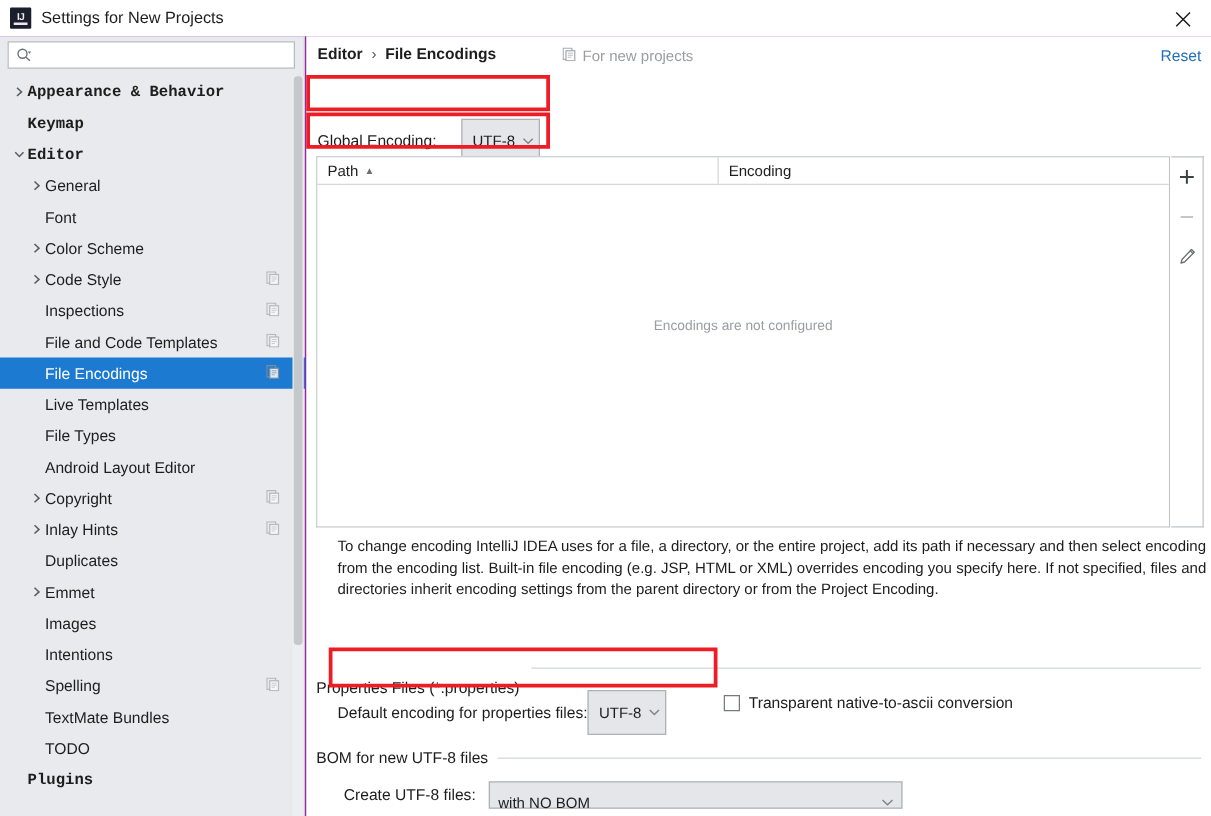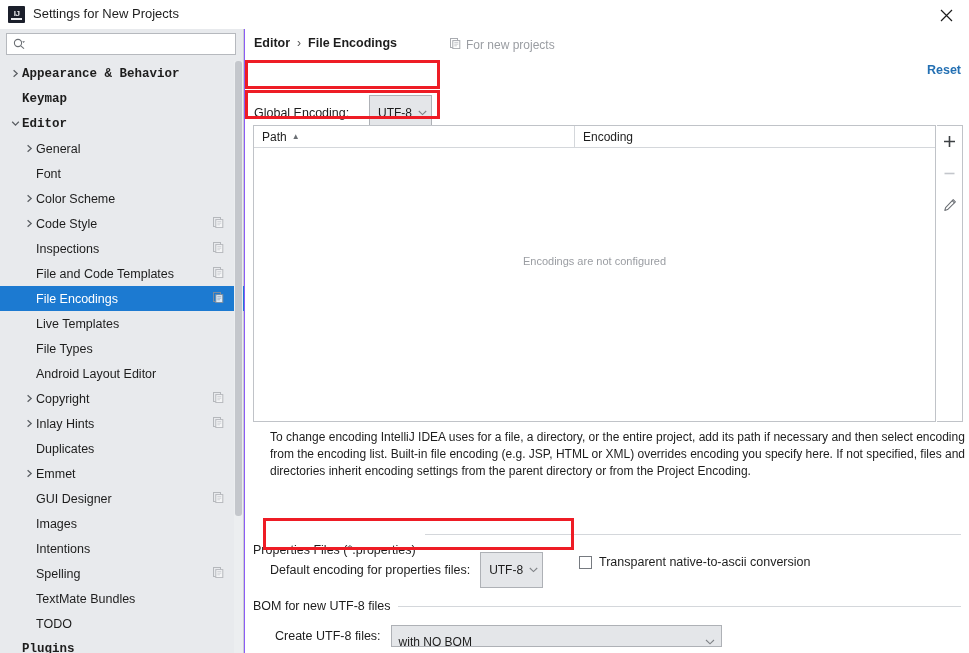--- a/index.html
+++ b/index.html
@@ -6,21 +6,21 @@
   html, body {
     margin: 0; padding: 0;
     width: 969px; height: 653px;
     overflow: hidden;
     background: #ffffff;
     font-family: "Liberation Sans", sans-serif;
     font-size: 12px;
     color: #1d1d1d;
     -webkit-font-smoothing: antialiased;
   }
-  #root { position: relative; width: 969px; height: 653px; background:#8b5cf6;border-radius:12px; }
+  #root { position: relative; width: 969px; height: 653px; background:#a21caf;border-radius:12px; }
 
   
   .titlebar {
     position: absolute; left:0; top:0; width:969px; height:29px;
     background:#ffffff;
     display:flex; align-items:center;
   }
   .app-icon {
     position:absolute; left:8px; top:6px; width:17px; height:17px;
     background:#1b1f2b; border-radius:1px;
@@ -98,21 +98,21 @@
     display:flex; align-items:center; gap:7px;
   }
   .breadcrumb .sep { font-weight:normal; color:#555; font-size:12px; }
   .for-new-projects {
     position:absolute; left:205px; top:9px;
     font-size:12px; color:#9a9da2;
     display:flex; align-items:center; gap:5px;
   }
   .reset-link {
     position:absolute; right:8px; top:9px;
-    font-size:12.5px; color:#2470b3; font-weight:bold; cursor:default;margin-top:25px;
+    font-size:12.5px; color:#2470b3; font-weight:normal; cursor:default;
   }
 
   
   .enc-row {
     position:absolute; display:flex; align-items:center;
   }
   .enc-label { font-size:12.5px; color:#1d1d1d; }
   .combo {
     border:1px solid #aeb1b6; background:#e4e6e9;
     height:36px; display:inline-flex; align-items:center;
@@ -331,29 +331,20 @@
           <span class="arrow"></span>
           <span class="tree-label">Duplicates</span>
         </div>
         <div class="tree-row lvl1">
           <span class="arrow">
             <svg width="9" height="9" viewBox="0 0 9 9">
               <path d="M2.6 1.2 L6.2 4.5 L2.6 7.8" stroke="#5a5e63" stroke-width="1.25" fill="none"></path>
             </svg>
           </span>
           <span class="tree-label">Emmet</span>
-        </div>
-        <div class="tree-row lvl1">
-          <span class="arrow"></span>
-          <span class="tree-label">GUI Designer</span>
-          <span class="copy-ind"><svg width="11" height="11" viewBox="0 0 11 11">
-              <rect x="0.5" y="0.5" width="7" height="9" fill="none" stroke="#8d9095"></rect>
-              <rect x="2.8" y="2.6" width="7" height="8" fill="#ffffff" stroke="#8d9095"></rect>
-              <path d="M4.3 4.6 h4 M4.3 6.2 h4 M4.3 7.8 h2.6" stroke="#aeb1b6" stroke-width="0.8"></path>
-            </svg></span>
         </div>
         <div class="tree-row lvl1">
           <span class="arrow"></span>
           <span class="tree-label">Images</span>
         </div>
         <div class="tree-row lvl1">
           <span class="arrow"></span>
           <span class="tree-label">Intentions</span>
         </div>
         <div class="tree-row lvl1">
@@ -462,21 +453,21 @@
         </svg>
       </div>
     </div>
 
     <div class="desc">To change encoding IntelliJ IDEA uses for a file, a directory, or the entire project, add its path if necessary and then select encoding from the encoding list. Built-in file encoding (e.g. JSP, HTML or XML) overrides encoding you specify here. If not specified, files and directories inherit encoding settings from the parent directory or from the Project Encoding.</div>
 
     <div class="group-title" style="left:8px; top:514px;">Properties Files (*.properties)</div>
     <div class="group-line" style="left:180px; top:505px; width:536px;"></div>
 
     <div class="enc-row" style="left:25px; top:523px;">
-      <span class="enc-label" style="margin-right:10px;">Default encoding for properties files:</span>
+      <span class="enc-label" style="">Default encoding for properties files:</span>
       <span class="combo">
         <span class="cv">UTF-8</span>
         <span class="chev">
           <svg width="9" height="6" viewBox="0 0 9 6">
               <path d="M0.8 1 L4.5 4.6 L8.2 1" stroke="#4a4e53" stroke-width="1.1" fill="none"></path>
             </svg>
         </span>
       </span>
     </div>
 

